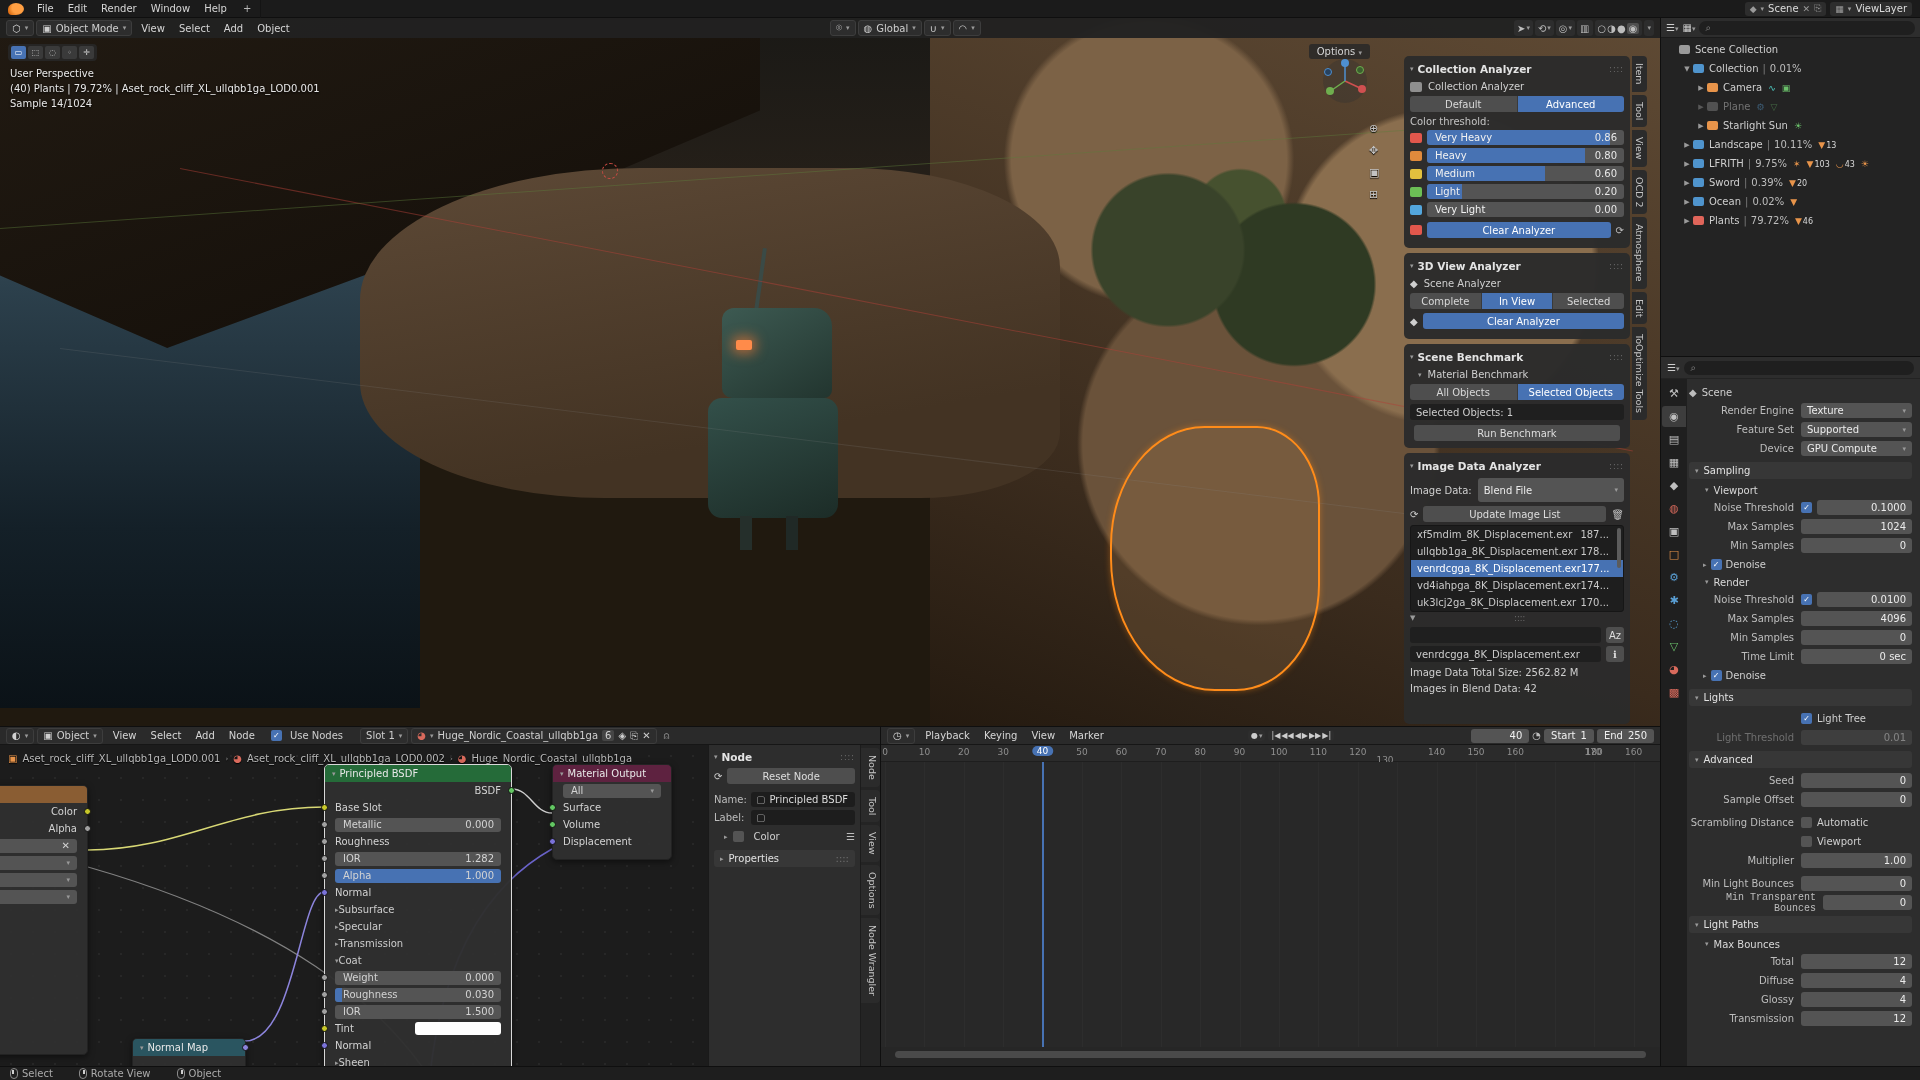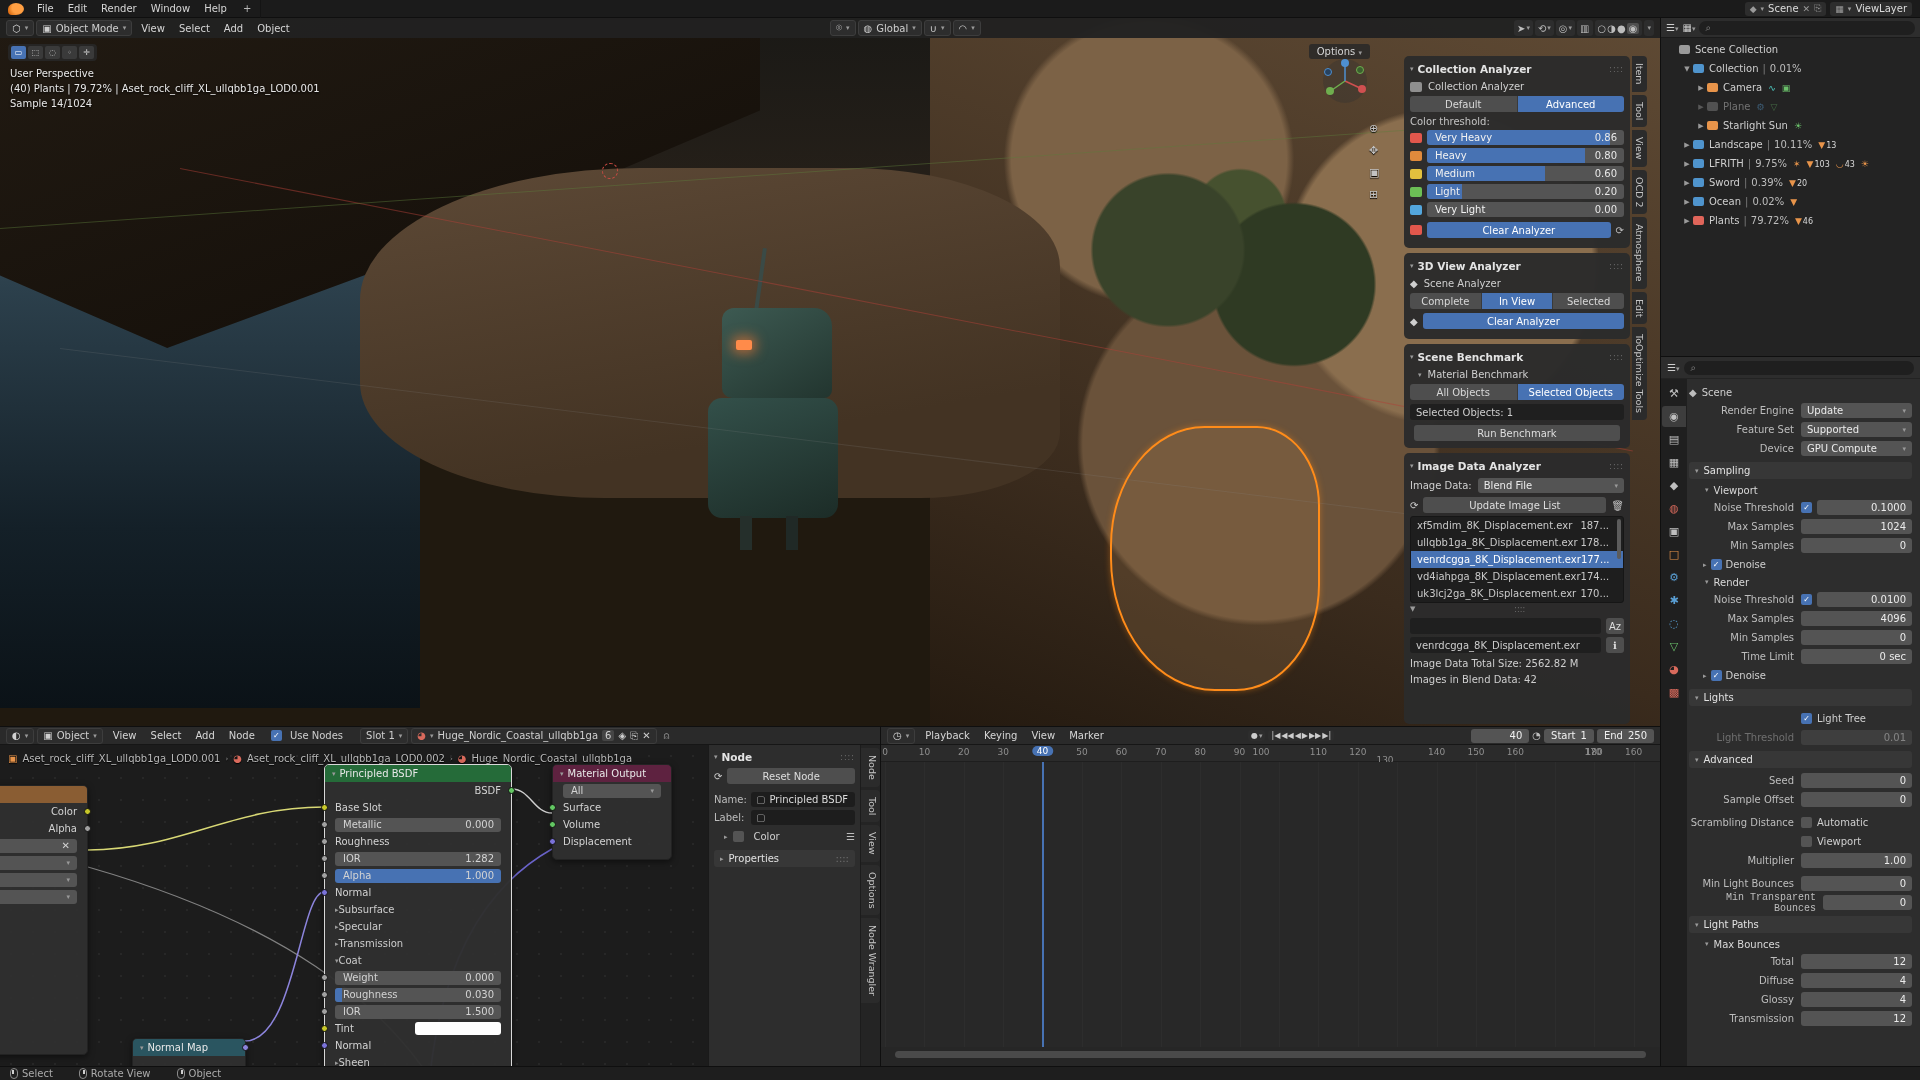--- a/index.html
+++ b/index.html
@@ -388,21 +388,21 @@
       </div>
 
       <div class="panel-block grow">
         <div class="panel-head">
             <span class="caret">▾</span>
             <b>Image Data Analyzer</b>
             <span class="grip">::::</span>
           </div>
         <div class="icn-row">
             <span>Image Data:</span>
-          <div class="pfield grow" style="height:15px;">
+          <div class="pfield grow" style="height:24px;">
               <span>Blend File</span>
               <span class="caret" style="margin-left:auto;">▾</span>
             </div>
         </div>
         <div class="slider-row">
           <span style="color:#c9c9c9;">⟳</span>
           <div class="btn-gray grow">Update Image List</div>
           <span style="color:#c9c9c9;">🗑</span>
         </div>
         <div id="img-list">
@@ -626,21 +626,21 @@
       </div>
     <div id="prop-body">
       <div class="row" style="height:18px;gap:5px;">
           <span style="color:#bdbdbd;">◆</span>
           <span>Scene</span>
         </div>
 
       <div class="prow">
           <div class="plabel">Render Engine</div>
           <div class="pfield">
-            <span>Update</span>
+            <span>Texture</span>
             <span class="caret" style="margin-left:auto;">▾</span>
           </div>
         </div>
       <div class="prow">
           <div class="plabel">Feature Set</div>
           <div class="pfield">
             <span>Supported</span>
             <span class="caret" style="margin-left:auto;">▾</span>
           </div>
         </div>
@@ -1088,21 +1088,21 @@
         <div class="tick" style="left: 4px;">0</div>
         <div class="tick" style="left: 43.4px; text-align: right;">10</div>
         <div class="tick" style="left: 82.8px;">20</div>
         <div class="tick" style="left: 122.2px;">30</div>
         <div class="tick cur" style="left: 161.6px;">40</div>
         <div class="tick" style="left: 201px;">50</div>
         <div class="tick" style="left: 240.4px;">60</div>
         <div class="tick" style="left: 279.8px;">70</div>
         <div class="tick" style="left: 319.2px;">80</div>
         <div class="tick" style="left: 358.6px;">90</div>
-        <div class="tick" style="left: 380px;">100</div>
+        <div class="tick" style="left: 398px;">100</div>
         <div class="tick" style="left: 437.4px;">110</div>
         <div class="tick" style="left: 476.8px;">120</div>
         <div class="tick" style="left: 504px; margin-top: 8px;">130</div>
         <div class="tick" style="left: 555.6px;">140</div>
         <div class="tick" style="left: 595px;">150</div>
         <div class="tick" style="left: 634.4px;">160</div>
         <div class="tick" style="left: 712px;">170</div>
         <div class="tick" style="left: 713.2px;">180</div>
         <div class="tick" style="left: 752.6px;">160</div>
       </div>

